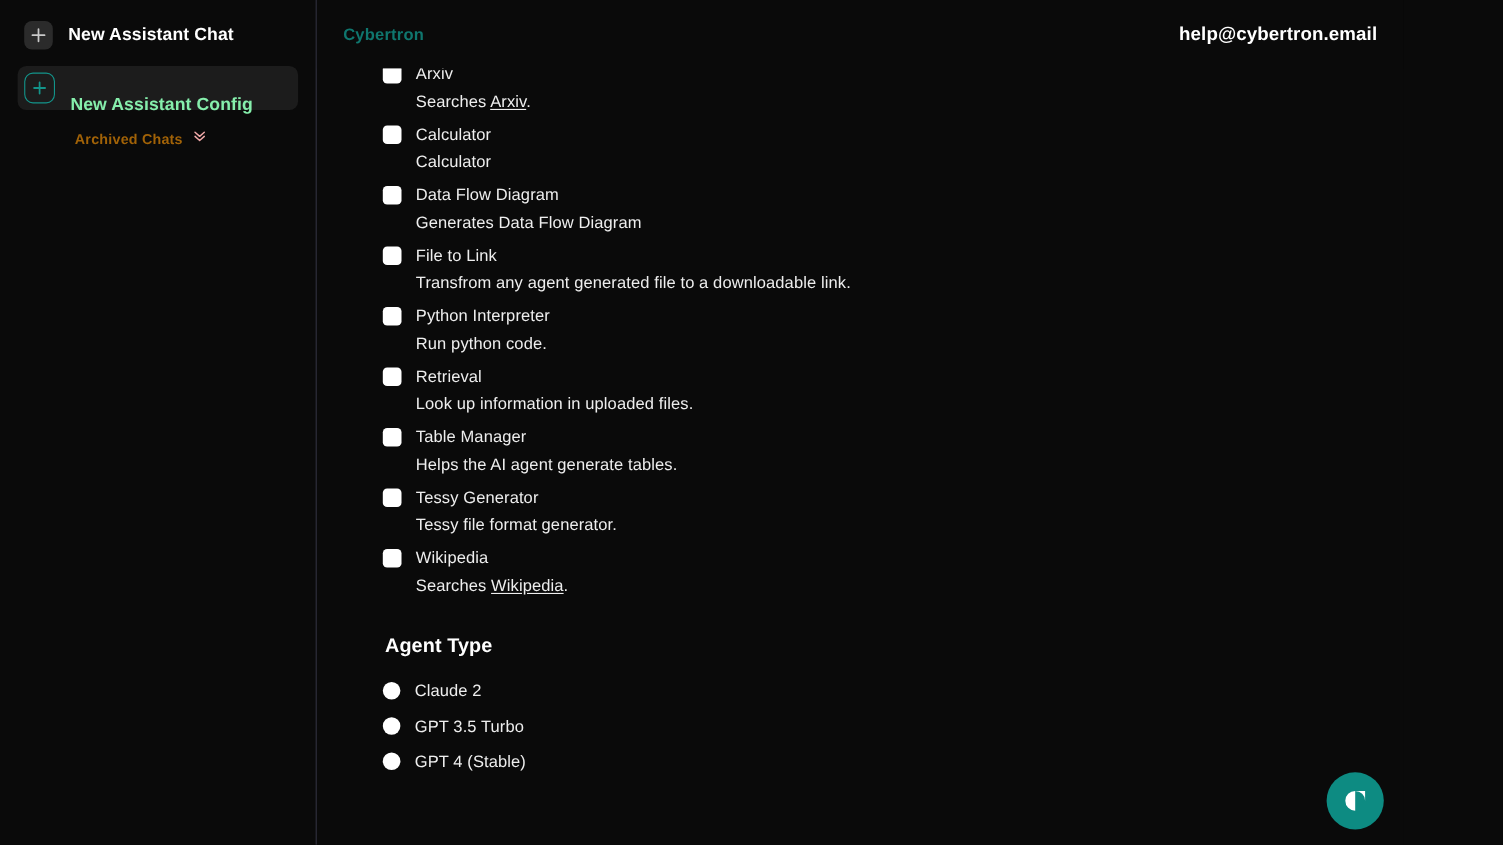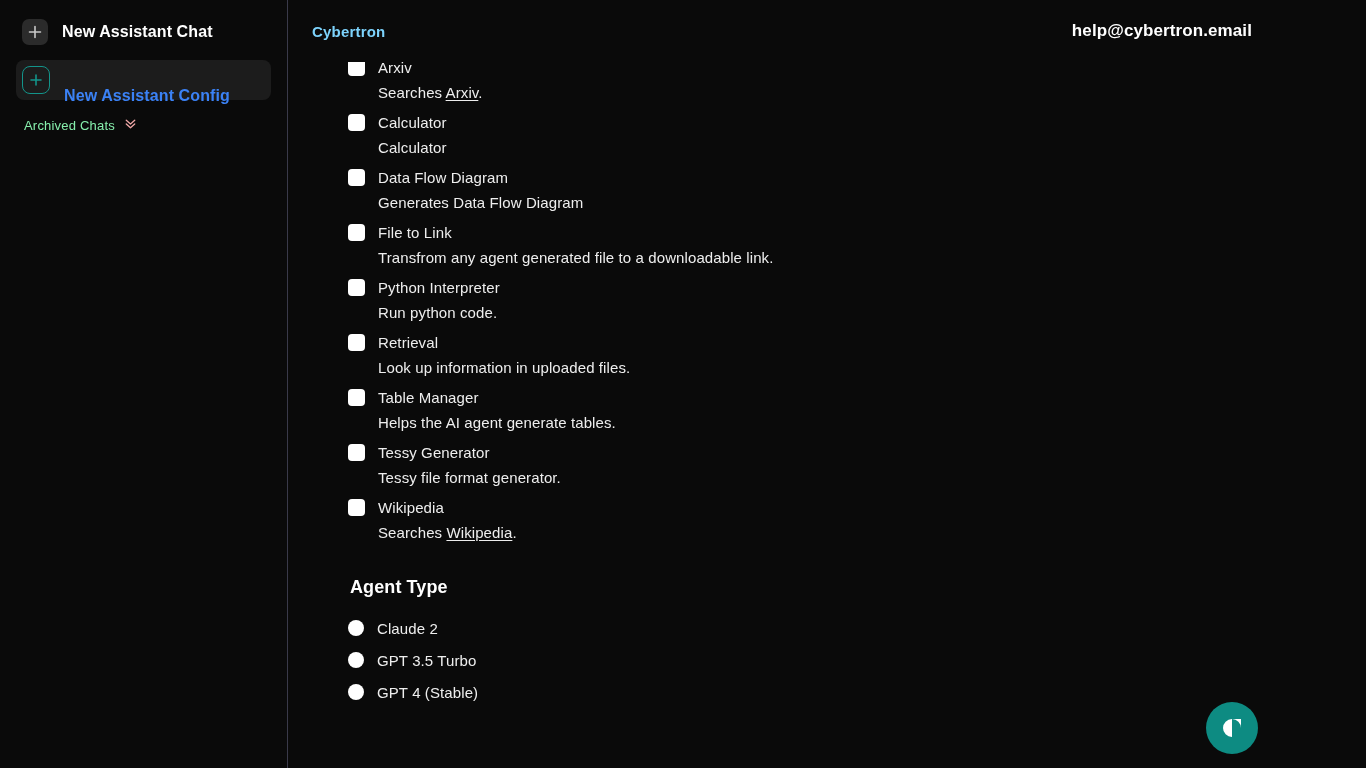--- a/index.html
+++ b/index.html
@@ -51,21 +51,21 @@
 
   .nav-item-label {
     font-size: 16px;
     font-weight: bold;
     color: #ffffff;
     letter-spacing: 0.1px;
     white-space: nowrap;
   }
 
   .nav-item.selected .nav-item-label {
-    color: #3b82f6;
+    color: #86efac;
     margin-top: 31px;
   }
 
   
   .plus-icon {
     width: 26px;
     height: 26px;
     border-radius: 7px;
     background: #2b2b2b;
     display: flex;
@@ -89,23 +89,24 @@
     display: flex;
     align-items: center;
     gap: 8px;
     padding: 8px 6px 0 8px;
     cursor: pointer;
     user-select: none;
   }
 
   .archived-label {
     font-size: 13px;
-    font-weight: normal;
-    color: #86efac;
+    font-weight: bold;
+    color: #a16207;
     letter-spacing: 0.2px;
+    margin-left: 44px;
   }
 
   .chevrons-icon { display: block; }
 
   
   .main {
     flex: 1 1 auto;
     position: relative;
     height: 768px;
     background: #0a0a0a;
@@ -120,21 +121,21 @@
     z-index: 5;
     display: flex;
     align-items: center;
     justify-content: space-between;
     padding: 0 24px 0 24px;
   }
 
   .brand {
     font-size: 15px;
     font-weight: bold;
-    color: #7dd3fc;
+    color: #0f766e;
     letter-spacing: 0.2px;
   }
 
   .contact-email {
     font-size: 17px;
     font-weight: bold;
     color: #ffffff;
     letter-spacing: 0.1px;
   }
 

